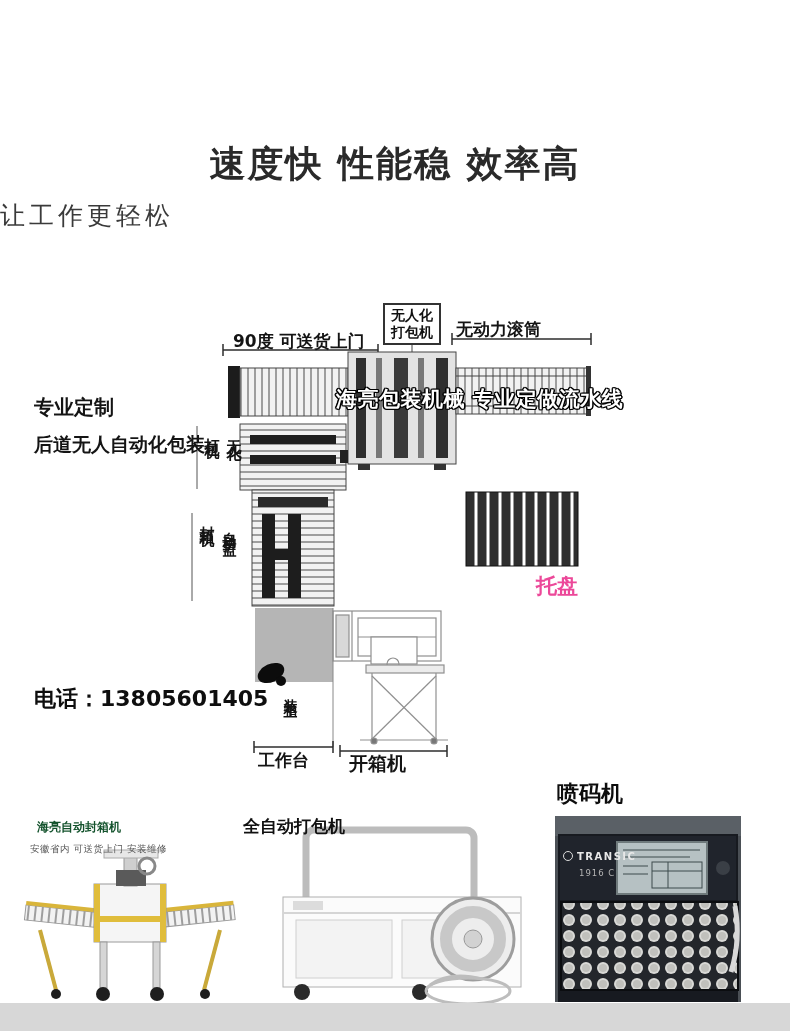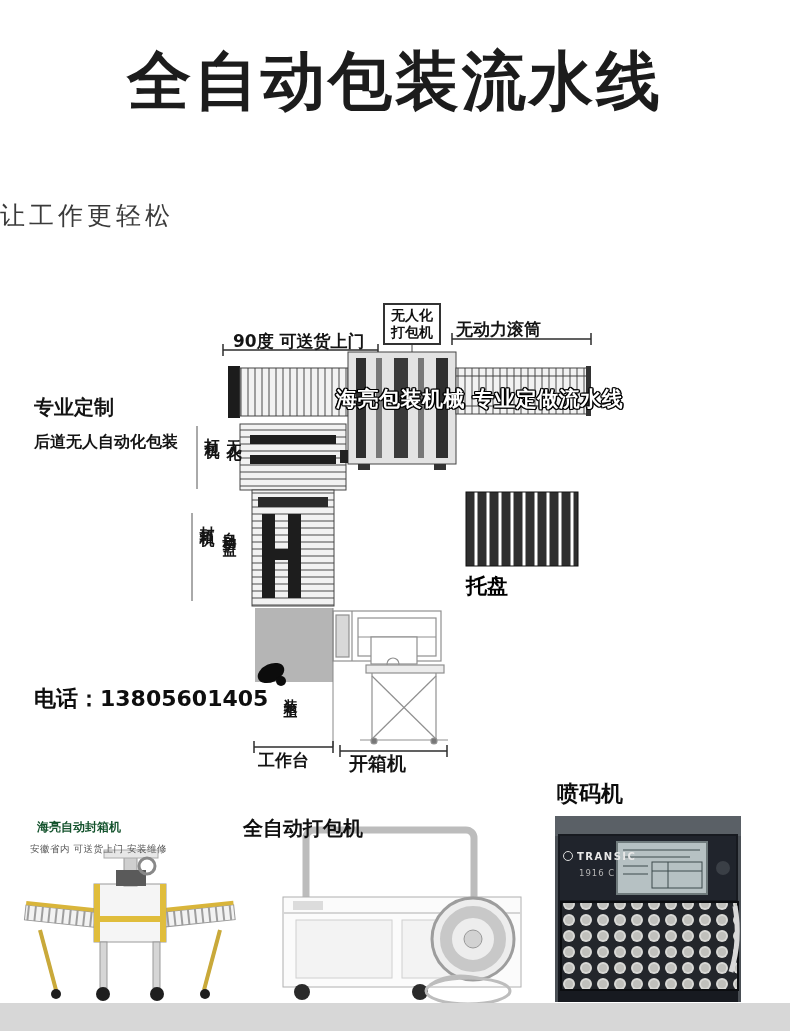--- a/index.html
+++ b/index.html
@@ -28,29 +28,29 @@
     position:absolute; left:383px; top:303px; width:58px;
     border:2px solid #333; background:#fff; text-align:center;
     font-size:14px; font-weight:700; line-height:1.2; padding:2px 0; color:#111;
   }
   .watermark {
     position:absolute; left:336px; top:385px; width:266px; text-align:center;
     font-size:21px; font-weight:700; letter-spacing:.5px; color:#ffffff; white-space:nowrap;
     text-shadow:-1px -1px 0 #000, 1px -1px 0 #000, -1px 1px 0 #000, 1px 1px 0 #000,
                  0 -1.4px 0 #000, 0 1.4px 0 #000, -1.4px 0 0 #000, 1.4px 0 0 #000;
   }
-  .pallet-lbl { position:absolute; left:466px; top:572px; width:112px; text-align:left;
-                font-size:21px; font-weight:800; color:#000000; }
+  .pallet-lbl { position:absolute; left:466px; top:572px; width:112px; text-align:right;
+                font-size:21px; font-weight:800; color:#ec4899; }
 
   .contact-service { position:absolute; left:34px; top:630px; font-size:25px; font-weight:800; color:#0e0e0e; }
   .contact-phone   { position:absolute; left:34px; top:684px; font-size:22px; font-weight:800; color:#0e0e0e; }
 
   .p1-name { position:absolute; left:37px;  top:819px; font-size:12px; font-weight:800; color:#14532d; }
   .p1-note { position:absolute; left:30px;  top:843px; font-size:9.5px; font-weight:400; color:#555; letter-spacing:.5px; }
-  .p2-name { position:absolute; left:243px; top:815px; font-size:20px; font-weight:800; color:#101010; }
+  .p2-name { position:absolute; left:243px; top:815px; font-size:17px; font-weight:800; color:#101010; }
   .p3-name { position:absolute; left:557px; top:779px; font-size:22px; font-weight:900; color:#0d0d0d; }
 
   .photo-brand { position:absolute; left:563px; top:851px; font-size:10px; letter-spacing:1.5px;
                  font-weight:700; color:#e8e8e8; }
   .photo-model { position:absolute; left:579px; top:868px; font-size:8.5px; letter-spacing:1px; color:#b5b5b5; }
   .logo-dot { display:inline-block; width:10px; height:10px; border:1.5px solid #dddddd;
               border-radius:50%; margin-right:4px; vertical-align:-1px; }
 
   .bottom-strip { position:absolute; left:0; top:1003px; width:790px; height:28px; background:#d7d7d7; }
 </style>
@@ -202,25 +202,25 @@
       <line x1="652" y1="871" x2="702" y2="871" stroke="#3c4a4c"></line>
       <line x1="668" y1="862" x2="668" y2="888" stroke="#3c4a4c"></line>
       <line x1="623" y1="866" x2="648" y2="866" stroke="#3c4a4c"></line>
       <line x1="623" y1="874" x2="648" y2="874" stroke="#3c4a4c"></line>
       <circle cx="723" cy="868" r="7" fill="#3a3f46"></circle>
       <rect x="561" y="902" width="177" height="88" fill="url(#keys)" stroke="#0b0d10" stroke-width="2"></rect>
       <path d="M735,906 q6,34 -4,66" stroke="#d8d8d8" stroke-width="5" fill="none"></path>
     </g>
   </svg>
 
-  <h1 class="title">全自动包装流水线</h1>
+  <div class="subtitle">速度快 性能稳 效率高</div>
   <div class="tagline">让工作更轻松</div>
 
   <div class="lbl" style="left:34px; top:394px; font-size:20px;">专业定制</div>
-  <div class="lbl" style="left:34px; top:432px; font-size:16px;">后道无人自动化包装</div>
+  <div class="lbl" style="left:34px; top:432px; font-size:19px;">后道无人自动化包装</div>
 
   <div class="lbl" style="left:233px; top:330px; font-size:17px; font-weight:700;">90度 可送货上门</div>
   <div class="unmanned-box">
     <span style="display:block;">无人化</span>
     <span style="display:block;">打包机</span>
   </div>
   <div class="lbl" style="left:456px; top:318px; font-size:17px; font-weight:700;">无动力滚筒</div>
 
   <div class="watermark">海亮包装机械 专业定做流水线</div>
 

